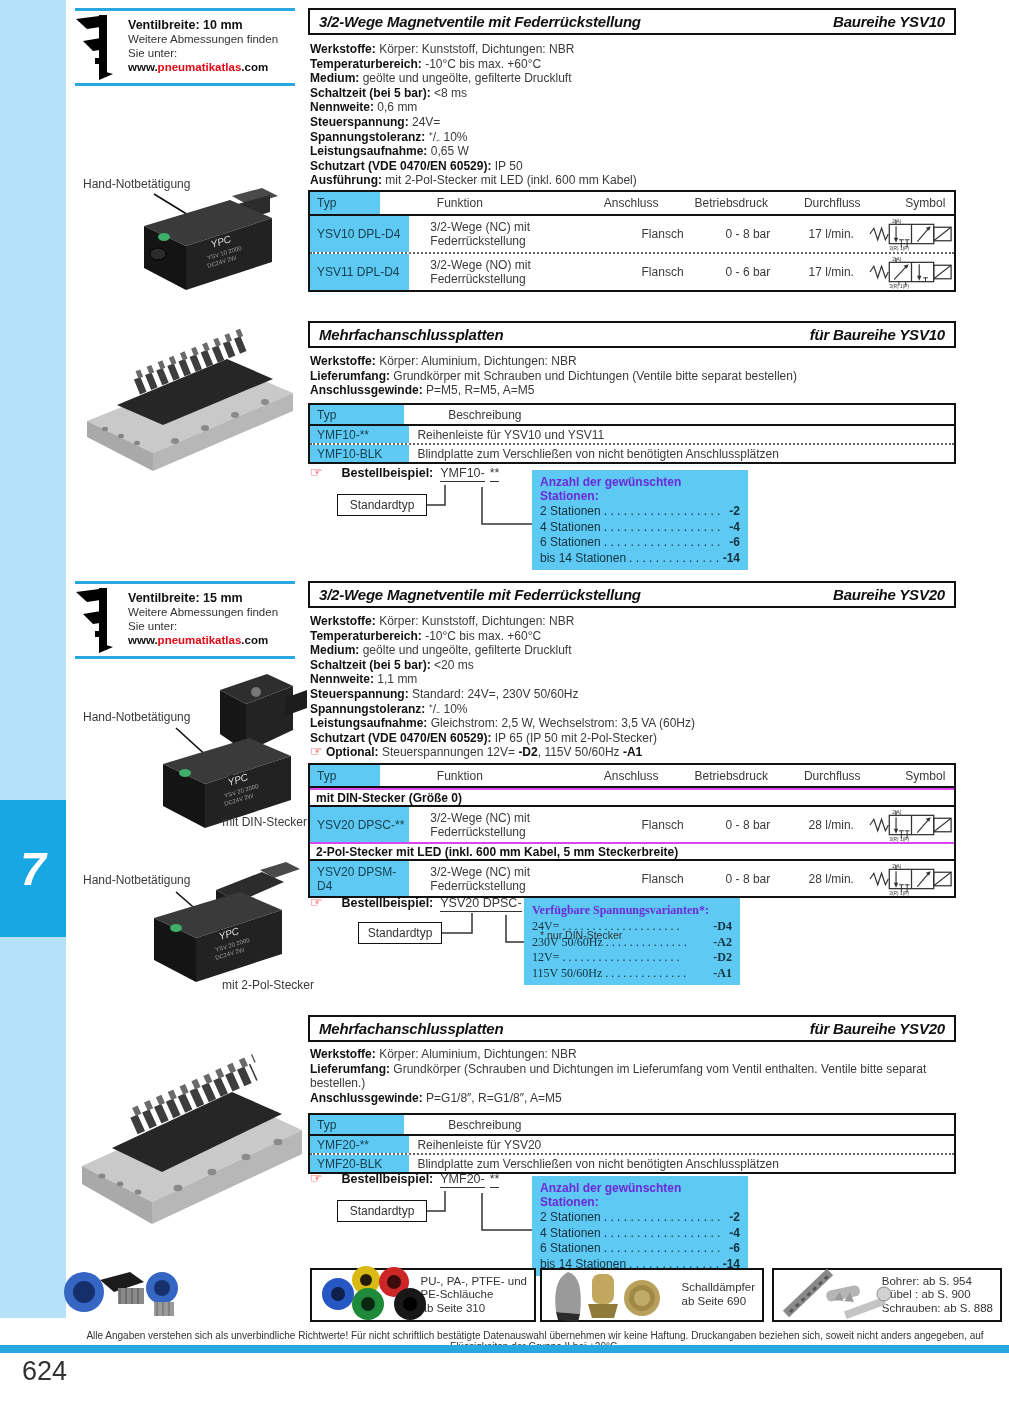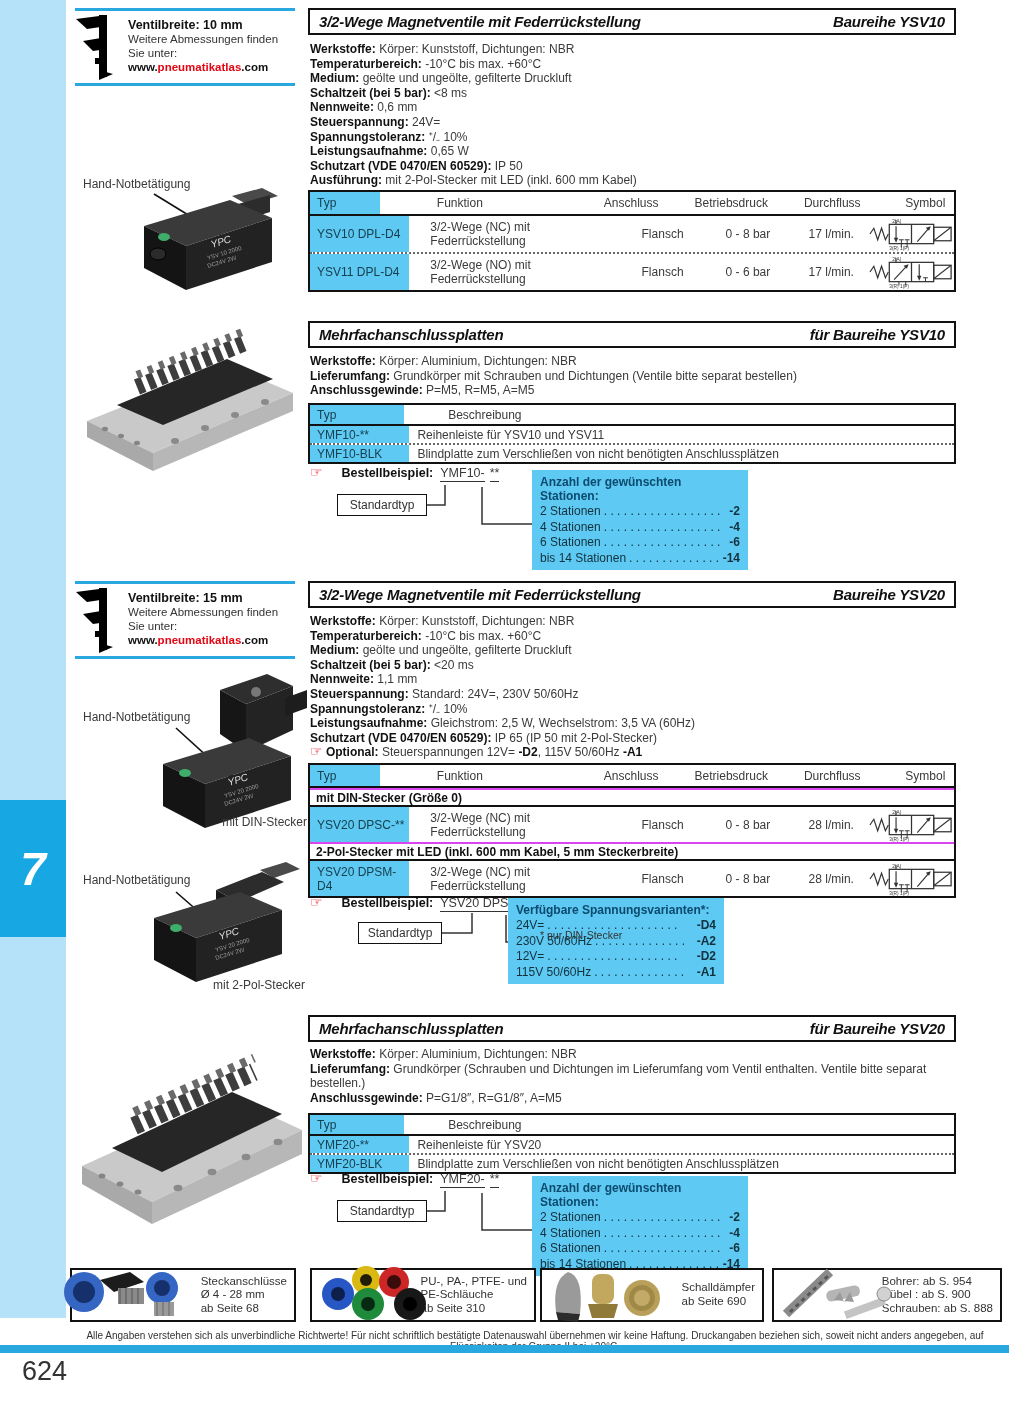--- a/index.html
+++ b/index.html
@@ -40,21 +40,21 @@
   .h22{height:22px;}  .h36{height:36px;}  .h19{height:19px;}  .h17{height:17px;}  .h21{height:21px;}  .h35{height:35px;}
   .subrow{border-top:2px solid #d946ef;border-bottom:2px solid #111;font-weight:bold;color:#111;
           display:flex;align-items:center;padding-left:6px;box-sizing:border-box;}
   
   .order-line{font-size:12.5px;color:#111;display:flex;align-items:baseline;gap:5px;}
   .order-line b{margin-right:2px;padding-left:14px;}
   .code,.stars{border-bottom:1.5px solid #333;padding-bottom:1px;color:#3a3a3a;}
   .stdbox{border:1.5px solid #111;width:90px;height:22px;background:#fff;display:flex;align-items:center;
           justify-content:center;font-size:12px;color:#333;box-sizing:border-box;}
   .bluebox{background:#5ec9f3;width:216px;box-sizing:border-box;padding:5px 8px 4px 8px;font-size:12px;color:#12313d;}
-  .bluebox .bt{font-weight:bold;margin-bottom:1px;color:#0c4a6e;}
+  .bluebox .bt{font-weight:bold;margin-bottom:1px;color:#6d28d9;}
   .opt{display:flex;align-items:baseline;line-height:15.5px;}
   .opt .nm{white-space:nowrap;}
   .opt .dt{flex:1;overflow:hidden;white-space:nowrap;padding:0 3px;}
   .opt .cd{font-weight:bold;white-space:nowrap;}
   .footnote-small{font-size:10.5px;color:#333;}
   
   .plabel{font-size:12px;color:#3a3a3a;}
   
   .teaser{top:1268px;height:54px;border:2px solid #111;box-sizing:border-box;background:#fff;display:flex;align-items:center;}
   .teaser .txt{margin-left:auto;padding-right:7px;font-size:11.5px;line-height:13.6px;color:#333;text-align:left;}
@@ -315,21 +315,21 @@
     <polygon points="96,38 142,20 164,30 118,50" fill="#2c2c2c"></polygon>
     <polygon points="96,38 118,50 118,72 96,58" fill="#1a1a1a"></polygon>
     <polygon points="34,66 120,40 162,58 76,86" fill="#3a3a3a"></polygon>
     <polygon points="34,66 76,86 76,130 34,108" fill="#141414"></polygon>
     <polygon points="76,86 162,58 162,102 76,130" fill="#222222"></polygon>
     <ellipse cx="56" cy="76" rx="6" ry="4" fill="#3fae6a"></ellipse>
     <text x="100" y="88" font-size="10" font-style="italic" fill="#dcdcdc" transform="rotate(-17 100 88)">YPC</text>
     <text x="96" y="100" font-size="6" fill="#9a9a9a" transform="rotate(-17 96 100)">YSV 20 2000</text>
     <text x="96" y="108" font-size="6" fill="#9a9a9a" transform="rotate(-17 96 108)">DC24V 2W</text>
   </svg>
-  <div class="abs plabel" style="left:205px;top:978px;width:100px;text-align:right;">mit 2-Pol-Stecker</div>
+  <div class="abs plabel" style="left:214px;top:978px;width:100px;text-align:right;">mit 2-Pol-Stecker</div>
 
   <svg class="abs" style="left:68px;top:1050px;" width="242" height="188" viewBox="0 0 242 188">
     <polygon points="14,116 164,48 234,80 84,152" fill="#c9c9c9"></polygon>
     <polygon points="14,116 84,152 84,174 14,134" fill="#a9a9a9"></polygon>
     <polygon points="84,152 234,80 234,104 84,174" fill="#b7b7b7"></polygon>
     <polygon points="44,98 164,42 214,64 94,122" fill="#262626"></polygon>
     <line x1="66" y1="76" x2="186" y2="22" stroke="#3d3d3d" stroke-width="18" stroke-dasharray="8,5"></line>
     <line x1="66" y1="62" x2="186" y2="8" stroke="#6a6a6a" stroke-width="9" stroke-dasharray="6,7"></line>
     <ellipse cx="34" cy="126" rx="3.4" ry="2.5" fill="#858585"></ellipse>
       <ellipse cx="52" cy="134" rx="3.4" ry="2.5" fill="#858585"></ellipse>
@@ -434,21 +434,21 @@
     <span class="code">YSV20 DPSC-</span>
     <span class="stars">**</span>
   </div>
   <div class="abs stdbox" style="left:358px;top:922px;width:84px;">
       <span>Standardtyp</span>
     </div>
   <svg class="abs" style="left:442px;top:910px;" width="92" height="40">
     <polyline points="0,23 30,23 30,3" fill="none" stroke="#333" stroke-width="1.5"></polyline>
     <polyline points="64,5 64,32 88,32" fill="none" stroke="#333" stroke-width="1.5"></polyline>
   </svg>
-  <div class="abs bluebox" style="left:508px;top:898px;">
+  <div class="abs bluebox" style="left:524px;top:898px;font-family:Liberation Serif, serif;">
     <div class="bt">Verfügbare Spannungsvarianten*:</div>
     <div class="opt">
         <span class="nm">24V=</span>
         <span class="dt">. . . . . . . . . . . . . . . . . . . .</span>
         <span class="cd">-D4</span>
       </div>
     <div class="opt">
         <span class="nm">230V 50/60Hz</span>
         <span class="dt">. . . . . . . . . . . . . .</span>
         <span class="cd">-A2</span>
@@ -520,27 +520,20 @@
         <span class="dt">. . . . . . . . . . . . . . . . . .</span>
         <span class="cd">-6</span>
       </div>
     <div class="opt">
         <span class="nm">bis 14 Stationen</span>
         <span class="dt">. . . . . . . . . . . . . .</span>
         <span class="cd">-14</span>
       </div>
   </div>
 
-  <div class="abs teaser" style="left:70px;width:226px;">
-    <div class="txt">
-      <div>Steckanschlüsse</div>
-        <div>Ø 4 - 28 mm</div>
-        <div>ab Seite 68</div>
-    </div>
-  </div>
   <svg class="abs" style="left:58px;top:1252px;" width="140" height="76" viewBox="0 0 140 76">
     <circle cx="26" cy="40" r="20" fill="#3566c4"></circle>
       <circle cx="26" cy="40" r="11" fill="#16306b"></circle>
     <polygon points="42,28 72,20 86,30 56,40" fill="#1c1c1c"></polygon>
     <rect x="60" y="36" width="26" height="16" fill="#8a8a8a"></rect>
       <line x1="62" y1="36" x2="62" y2="52" stroke="#555"></line>
       <line x1="68" y1="36" x2="68" y2="52" stroke="#555"></line>
       <line x1="74" y1="36" x2="74" y2="52" stroke="#555"></line>
       <line x1="80" y1="36" x2="80" y2="52" stroke="#555"></line>
     <circle cx="104" cy="36" r="16" fill="#3566c4"></circle>

